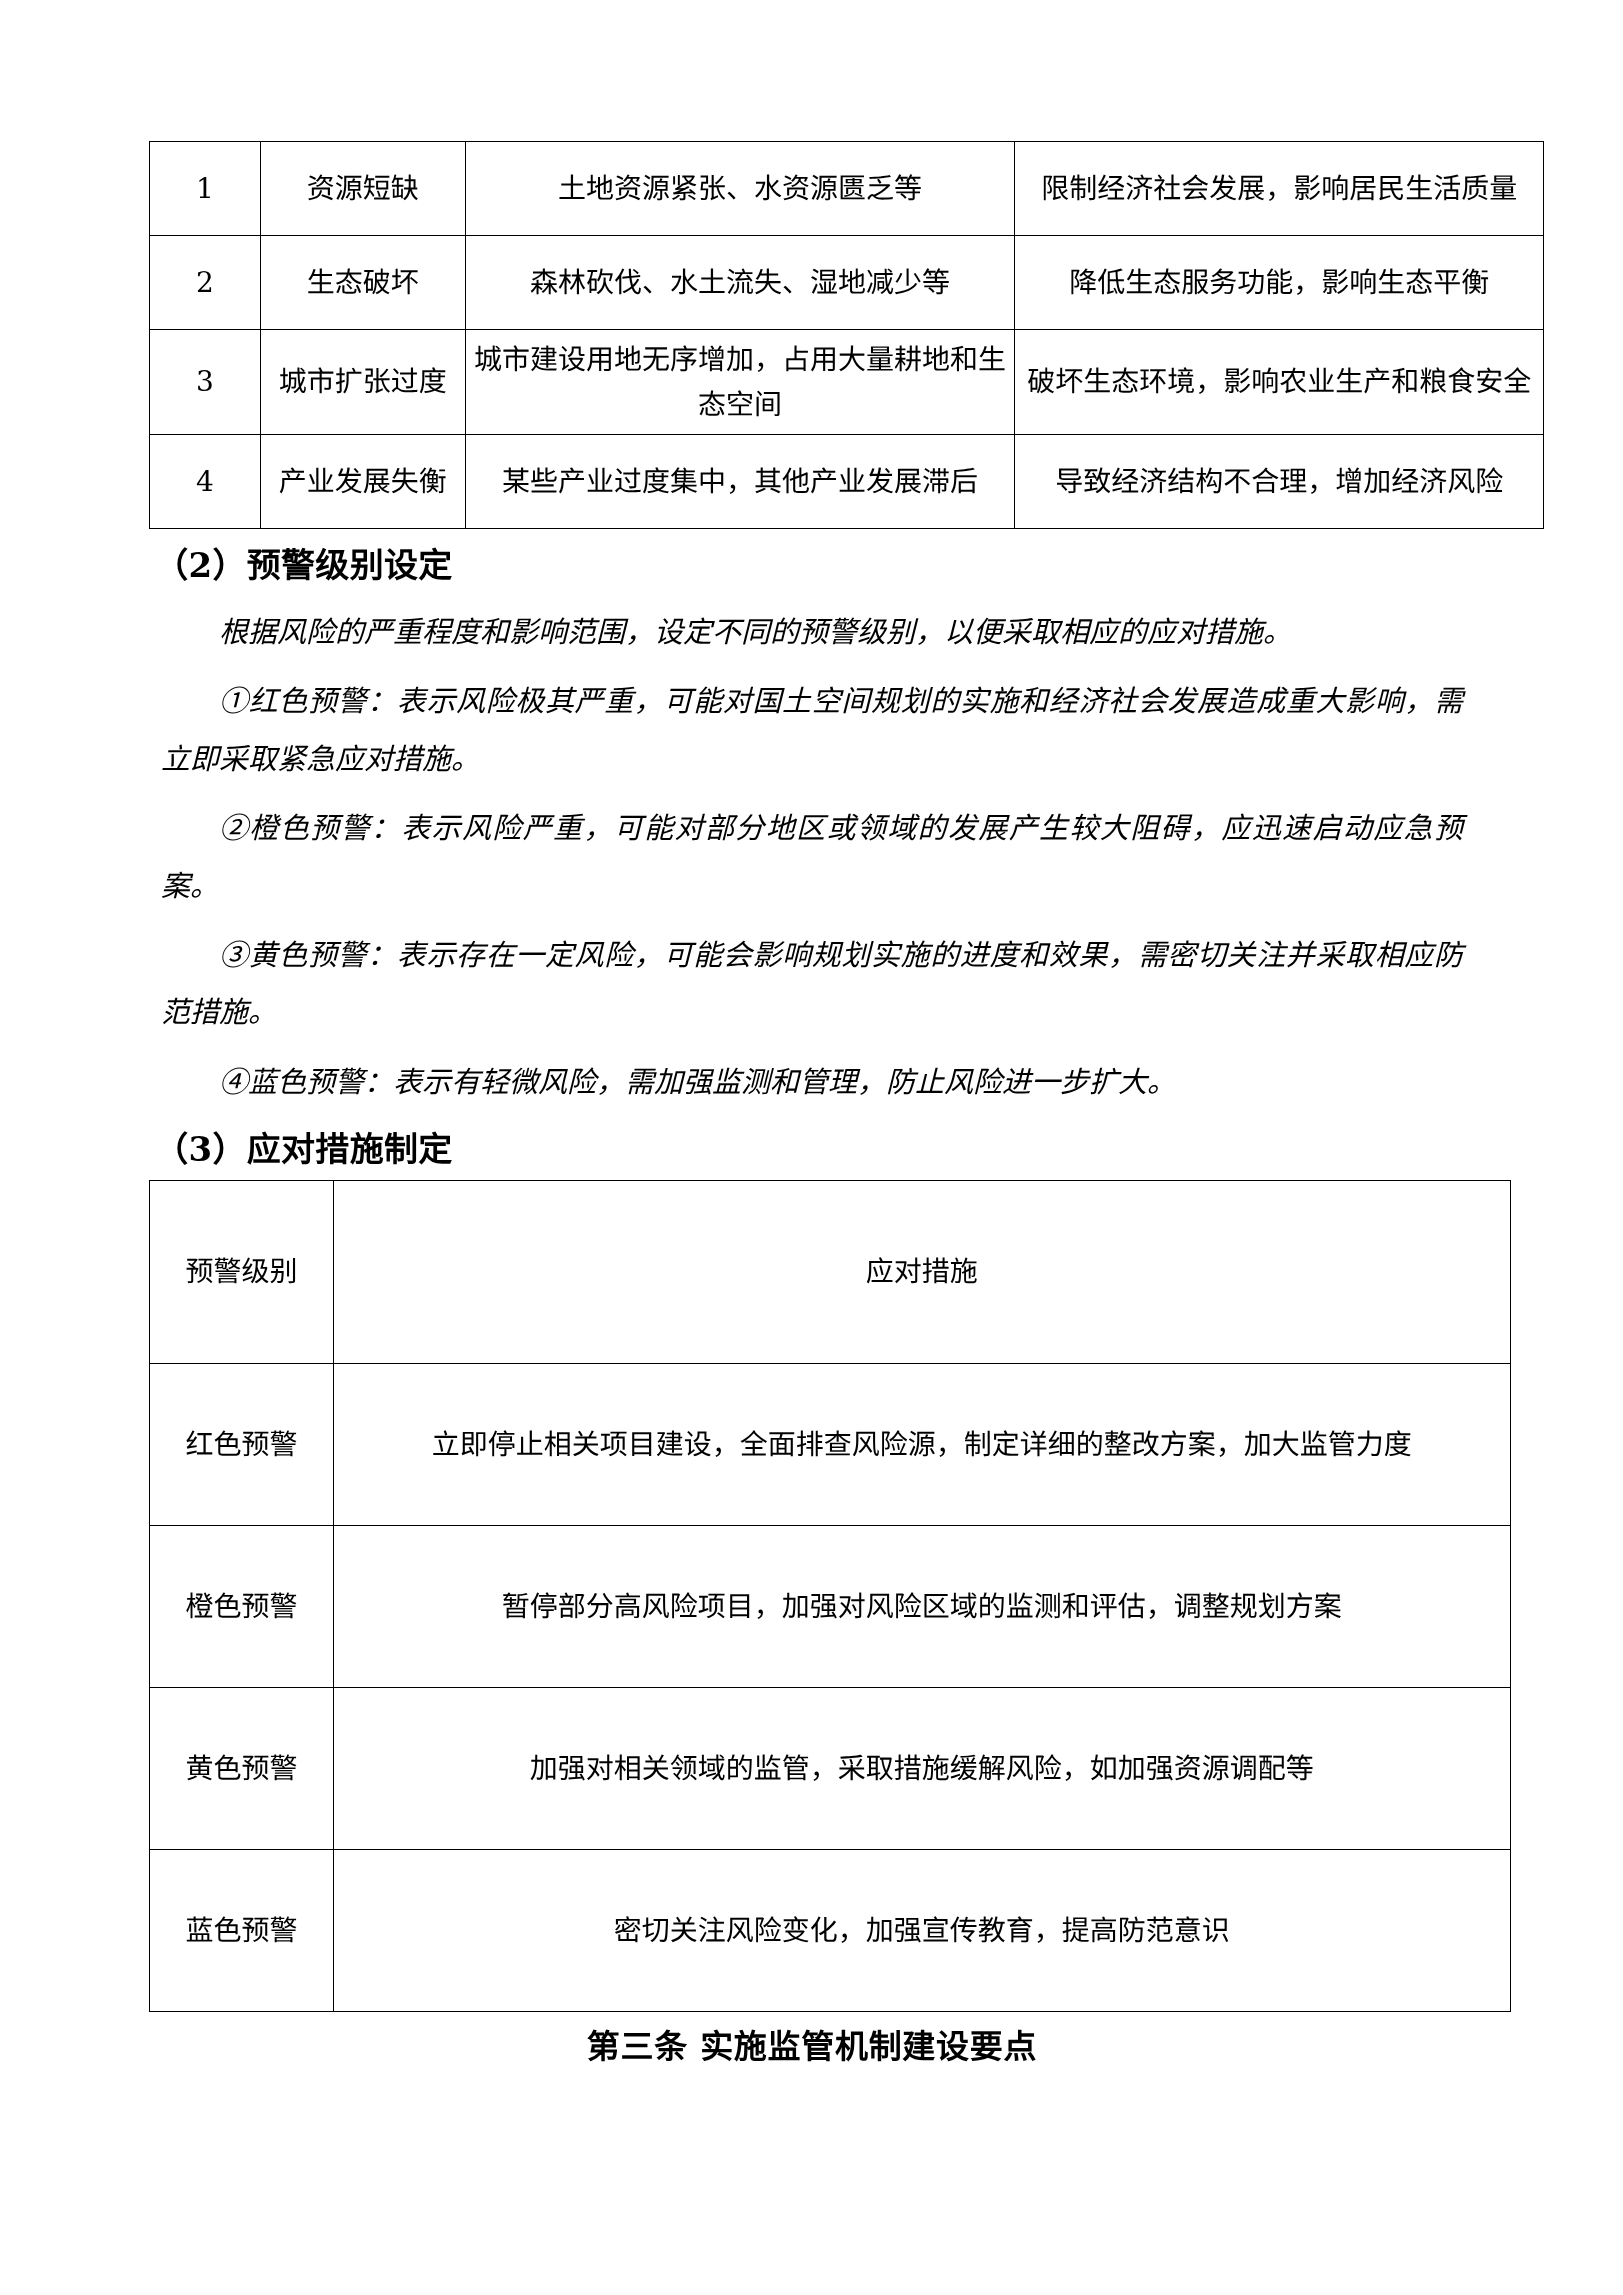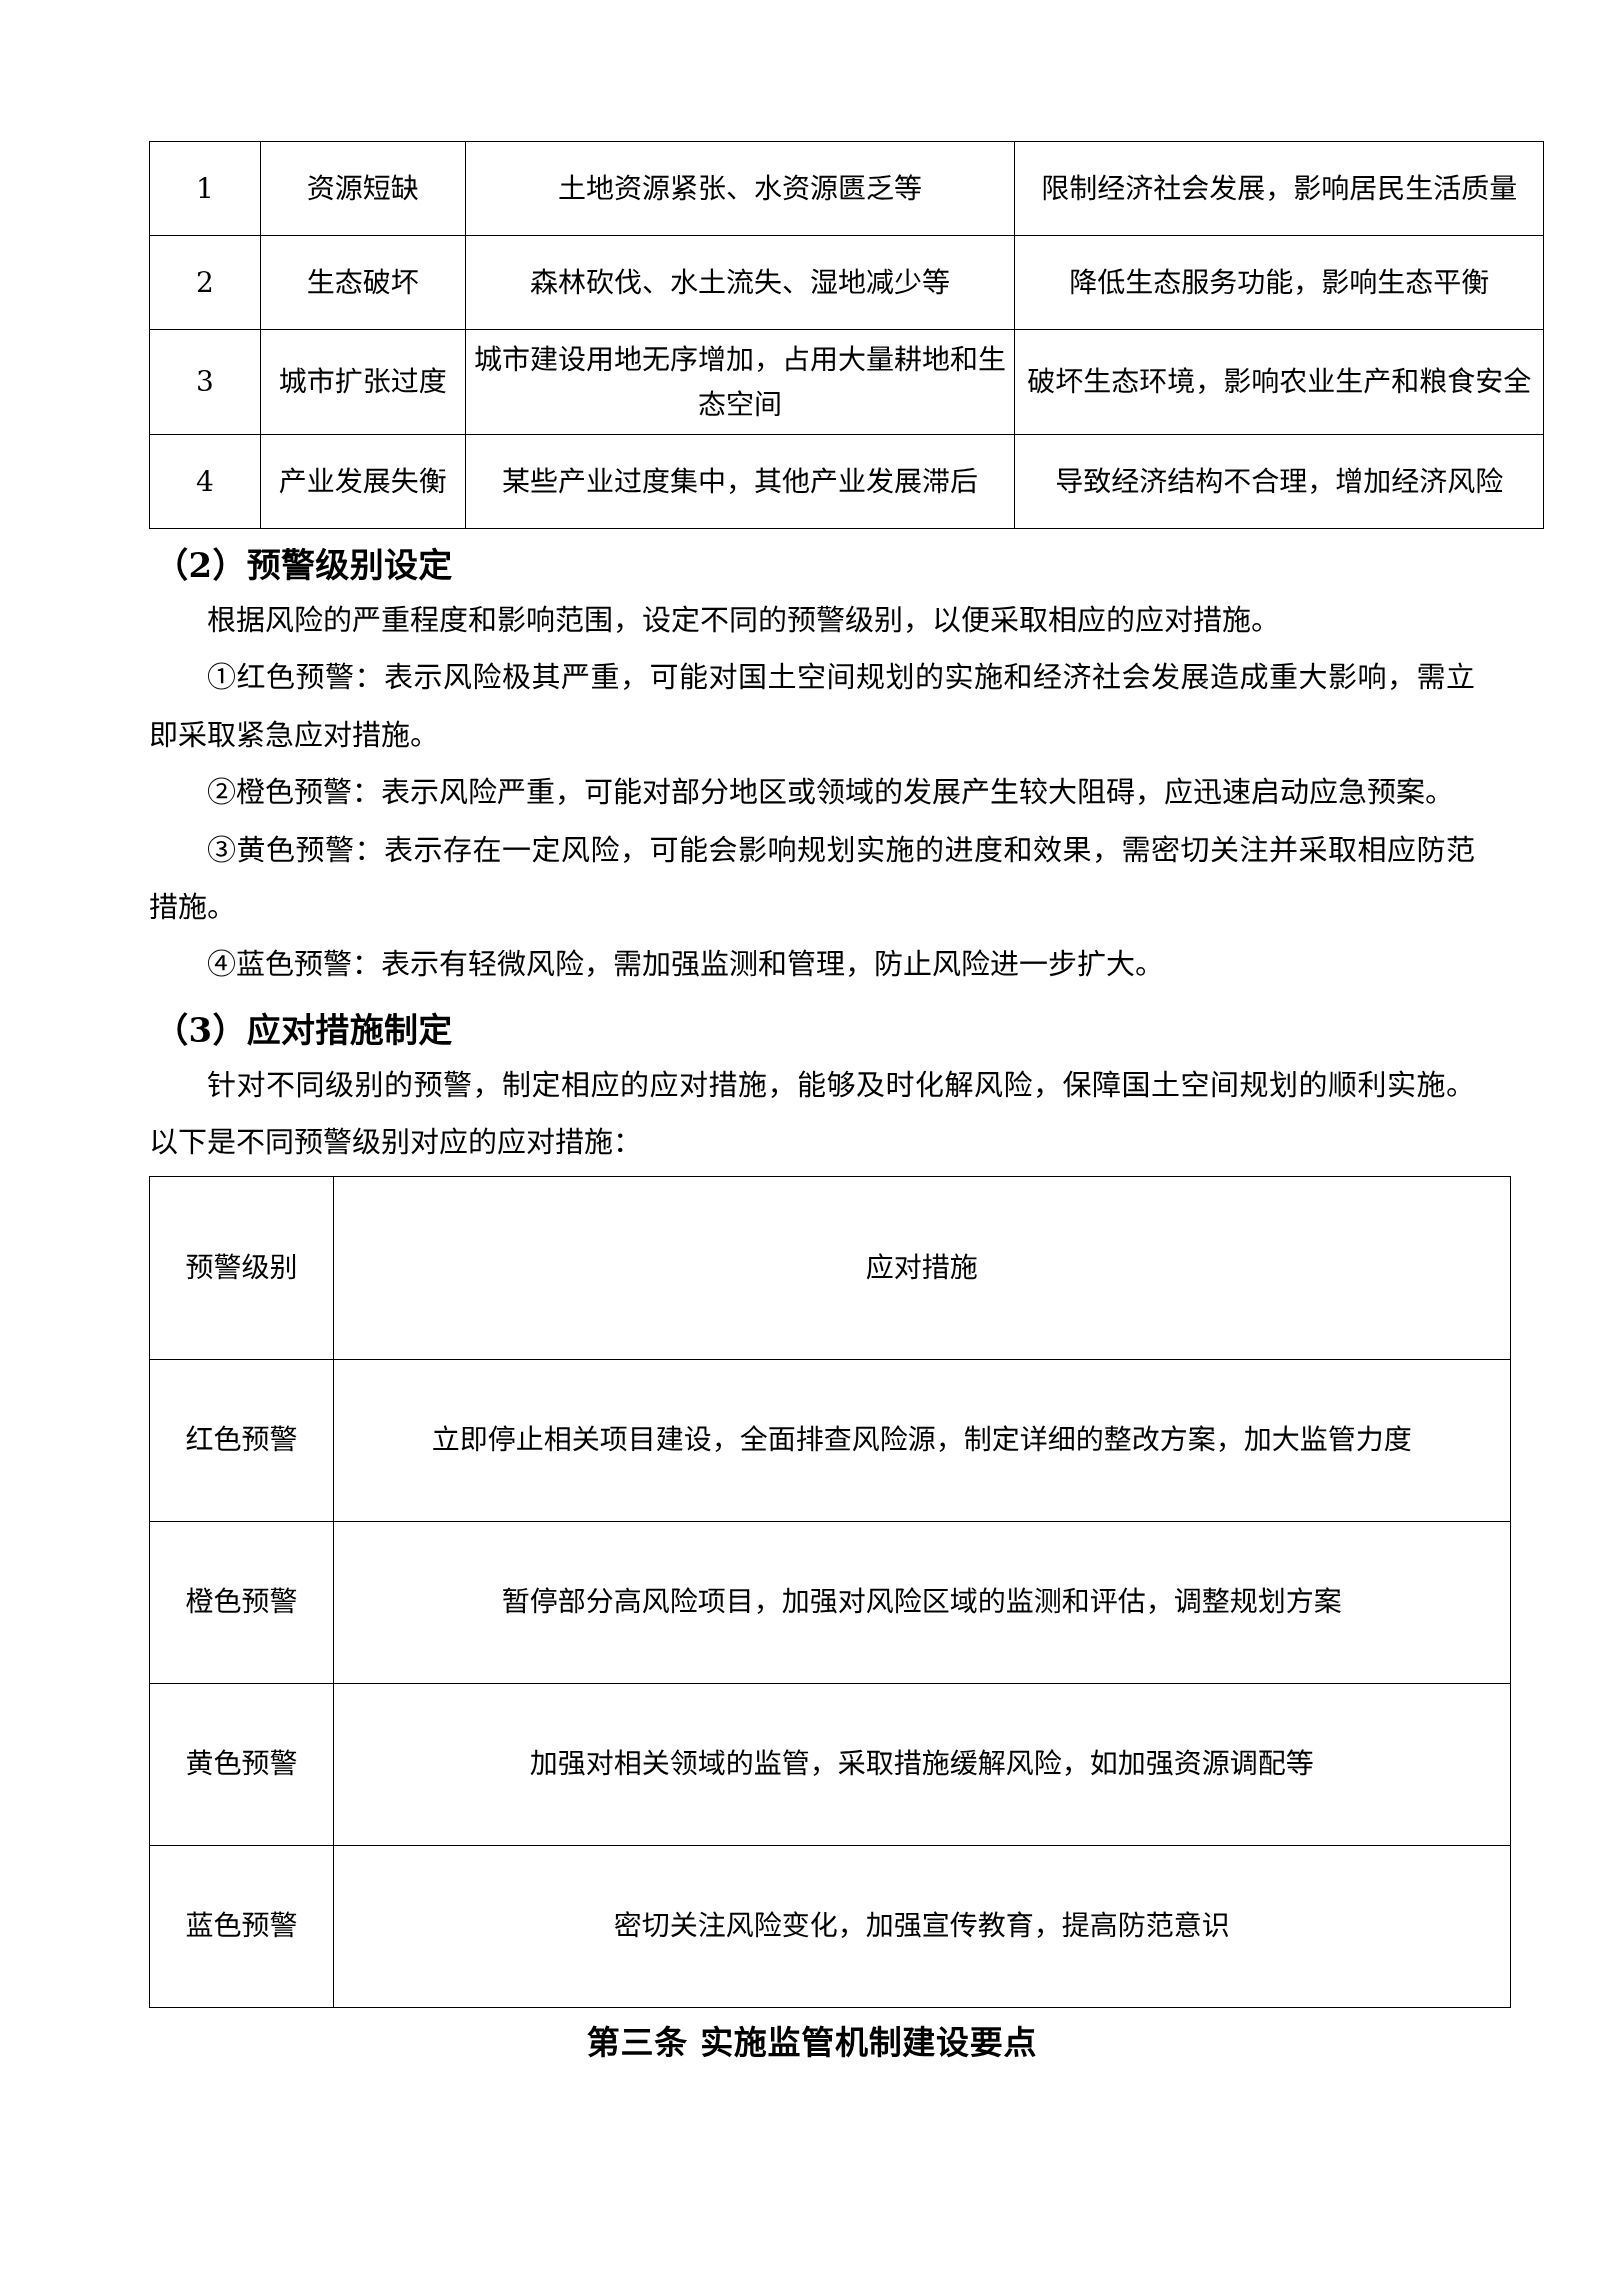--- a/index.html
+++ b/index.html
@@ -55,24 +55,25 @@
     font-size: 34px;
     font-weight: bold;
     line-height: 1.55;
     margin: 10.5px 0 0 0;
     padding-left: 5.2px;
     letter-spacing: 0.3px;
   }
   .para {
     font-size: 29px;
     line-height: 1.98;
-    margin: 0;
+    margin: 12px;
     text-indent: 58px;
     text-align: justify;
     text-justify: inter-character;
+    font-style: italic;
   }
   .h-article {
     font-size: 33px;
     font-weight: bold;
     line-height: 1.6;
     margin: 9.2px 0 0 0;
     letter-spacing: 0.7px;
     text-align: center;
   }
   .spacer-sm { height: 3.9px; }
@@ -113,21 +114,20 @@
     </table>
 
     <h3 class="h-sub">（2）预警级别设定</h3>
     <p class="para">根据风险的严重程度和影响范围，设定不同的预警级别，以便采取相应的应对措施。</p>
     <p class="para">①红色预警：表示风险极其严重，可能对国土空间规划的实施和经济社会发展造成重大影响，需立即采取紧急应对措施。</p>
     <p class="para">②橙色预警：表示风险严重，可能对部分地区或领域的发展产生较大阻碍，应迅速启动应急预案。</p>
     <p class="para">③黄色预警：表示存在一定风险，可能会影响规划实施的进度和效果，需密切关注并采取相应防范措施。</p>
     <p class="para">④蓝色预警：表示有轻微风险，需加强监测和管理，防止风险进一步扩大。</p>
 
     <h3 class="h-sub">（3）应对措施制定</h3>
-    <p class="para">针对不同级别的预警，制定相应的应对措施，能够及时化解风险，保障国土空间规划的顺利实施。以下是不同预警级别对应的应对措施：</p>
 
     <div class="spacer-sm"></div>
 
     <table class="doc-table t2">
       <tbody>
         <tr>
           <td class="c-level" style="height:169px;">预警级别</td>
           <td class="c-meas">应对措施</td>
         </tr>
         <tr>

